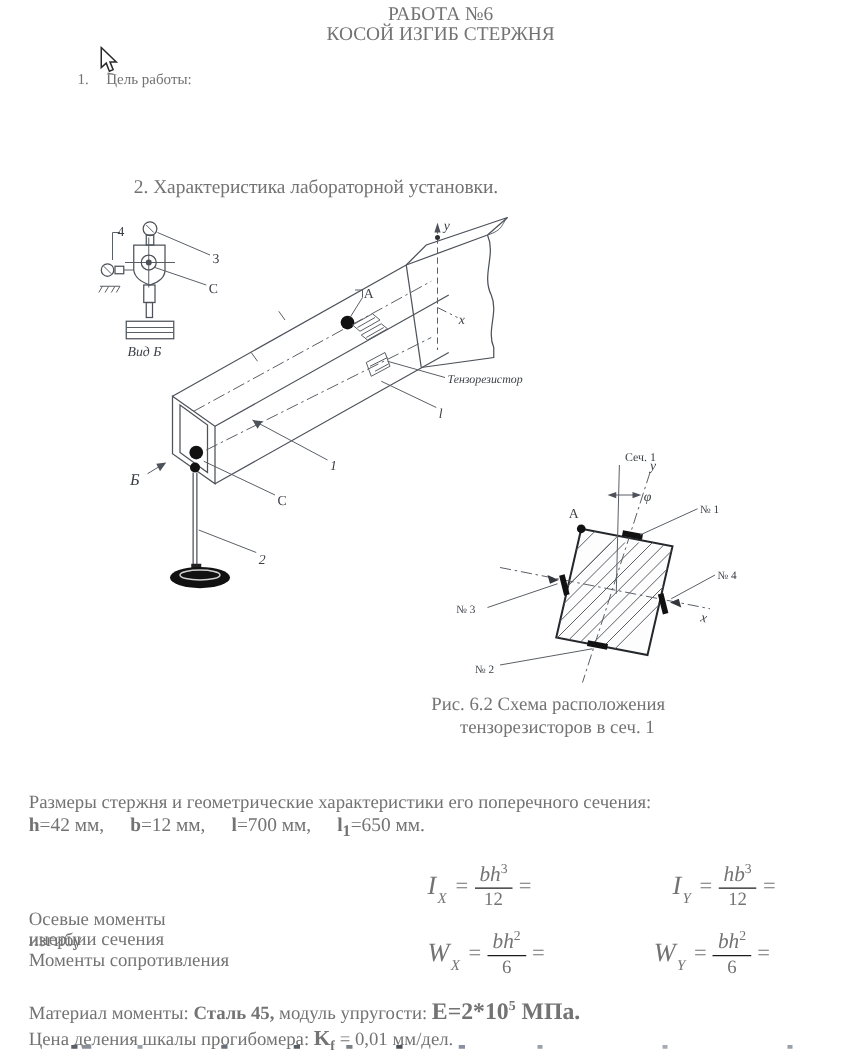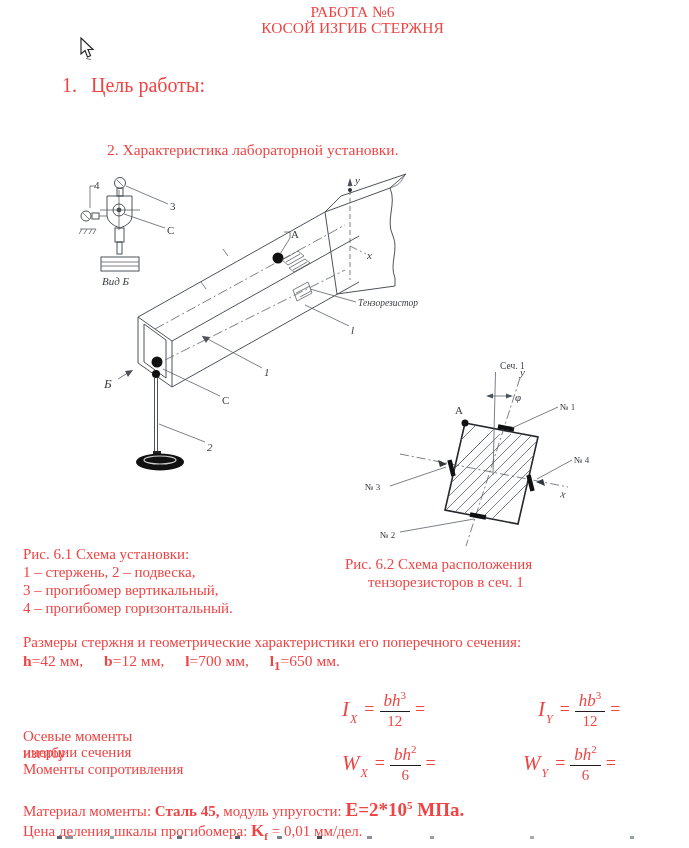--- a/index.html
+++ b/index.html
@@ -1,22 +1,22 @@
 <!DOCTYPE html>
 <html><head>
 <meta charset="utf-8">
 <style>
   html,body{margin:0;padding:0;background:#fff;}
   .page{
     position:relative;width:689px;height:848px;background:#ffffff;overflow:hidden;
-    font-family:"Liberation Serif","DejaVu Serif",serif;color:#ef4444;
+    font-family:"Liberation Serif","DejaVu Serif",serif;color:#737373;
   }
   .abs{position:absolute;}
   .title-block{left:8px;top:4px;width:689px;text-align:center;font-size:15.5px;line-height:16px;}
-  .line1{left:62px;top:56px;font-size:20px;margin-top:18px;}
+  .line1{left:62px;top:56px;font-size:12px;}
   .line1 .num{margin-right:14px;}
   .line2{left:62px;top:141px;font-size:15.5px;margin-left:45px;}
   .cap61{left:23px;top:545px;font-size:15px;line-height:18px;}
   .cap62{left:345px;top:555px;font-size:15px;line-height:18px;}
   .cap62 .l2{margin-left:23px;}
   .dims-intro{left:23px;top:634px;font-size:15px;}
   .dims-line{left:23px;top:652px;font-size:15.5px;}
   .dims-line .grp{margin-right:17px;}
   .dims-line b{font-weight:bold;}
   .flabel{font-size:15px;line-height:16px;left:23px;}
@@ -227,26 +227,20 @@
       <text x="200" y="60" style="font-size:9px">№ 1</text>
       <line class="thin" x1="212" y1="110" x2="177" y2="129"></line>
       <text x="214" y="113" style="font-size:9px">№ 4</text>
       <line class="thin" x1="30" y1="136" x2="86" y2="117"></line>
       <text x="5" y="140" style="font-size:9px">№ 3</text>
       <line class="thin" x1="40" y1="182" x2="114" y2="169"></line>
       <text x="20" y="188" style="font-size:9px">№ 2</text>
     </g>
   </svg>
 
-  <div class="abs cap61">
-    <div>Рис. 6.1 Схема установки:</div>
-    <div>1 – стержень, 2 – подвеска,</div>
-    <div>3 – прогибомер вертикальный,</div>
-    <div>4 – прогибомер горизонтальный.</div>
-  </div>
   <div class="abs cap62">
     <div>Рис. 6.2 Схема расположения</div>
     <div class="l2">тензорезисторов в сеч. 1</div>
   </div>
 
   <div class="abs dims-intro">Размеры стержня и геометрические характеристики его поперечного сечения:</div>
   <div class="abs dims-line">
     <span class="grp"><b>h</b><span>=42 мм,</span></span>
     <span class="grp"><b>b</b><span>=12 мм,</span></span>
     <span class="grp"><b>l</b><span>=700 мм,</span></span>

